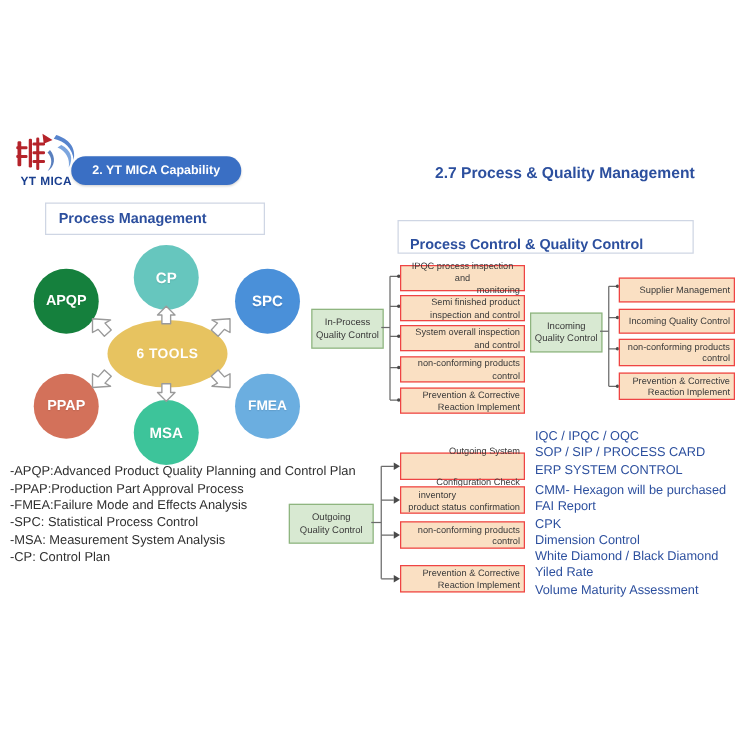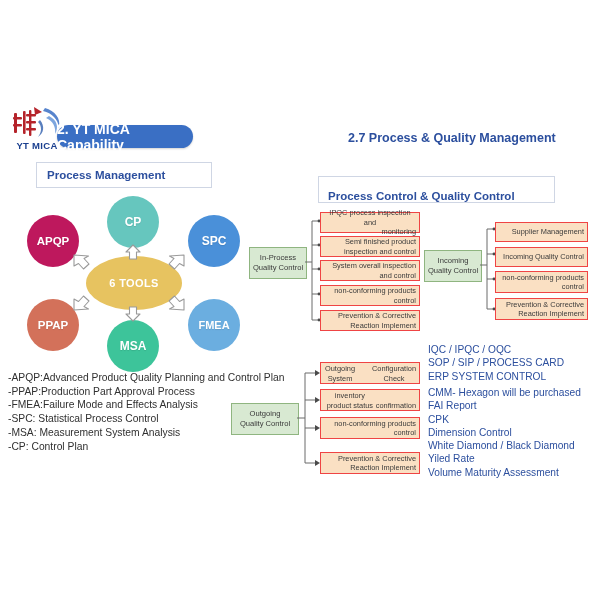--- a/index.html
+++ b/index.html
@@ -21,21 +21,21 @@
     text-align:center;font-size:9.5px;font-weight:bold;
     color:#1a3f8f;letter-spacing:.3px;
   }
 
   
   .pill{
     position:absolute;left:57px;top:125px;
     width:136px;height:23px;border-radius:12px;
     background:#3a6fc4;
     display:flex;align-items:center;justify-content:center;
-    color:#ffffff;font-size:14px;font-weight:bold;
+    color:#ffffff;font-size:10px;font-weight:bold;
     box-shadow:0 1px 2px rgba(0,0,0,.18);
   }
 
   
   .hbox{
     position:absolute;background:#ffffff;border:1px solid #cfd6e4;
     display:flex;align-items:center;
     color:#2c4f9e;font-weight:bold;
   }
   #pm-box{left:36px;top:162px;width:164px;height:24px;font-size:11.5px;padding-left:10px;}
@@ -149,21 +149,21 @@
     </div>
 
     <div class="circ" style="left:89px;top:124px;width:52px;height:52px;background:#3dc49a;font-size:12px;">
       <span>MSA</span>
     </div>
 
     <div class="circ" style="left:9px;top:103px;width:52px;height:52px;background:#d3715a;font-size:11.5px;">
       <span>PPAP</span>
     </div>
 
-    <div class="circ" style="left:9px;top:19px;width:52px;height:52px;background:#be185d;font-size:11.5px;">
+    <div class="circ" style="left:9px;top:19px;width:52px;height:52px;background:#15803d;font-size:11.5px;">
       <span>APQP</span>
     </div>
 
     <div class="arw" style="left:106px;top:48px;">
       <svg width="18" height="16" viewBox="0 0 18 16">
         <path d="M9 1 L16 8 L12.5 8 L12.5 15 L5.5 15 L5.5 8 L2 8 Z" fill="#ffffff" stroke="#9a9a9a" stroke-width="1.1" stroke-linejoin="round"></path>
       </svg>
     </div>
     <div class="arw" style="left:148px;top:57px;">
       <svg width="20" height="18" viewBox="0 0 20 18">
@@ -282,21 +282,21 @@
       <path d="M0 56 L8 56" stroke="#6b6b6b" stroke-width="1" fill="none"></path>
       <path d="M8 11 L8 101" stroke="#6b6b6b" stroke-width="1" fill="none"></path>
       <path d="M8 11 L18 11 M8 38 L18 38 M8 66 L18 66 M8 101 L18 101" stroke="#6b6b6b" stroke-width="1" fill="none"></path>
       <path d="M18 8 L23 11 L18 14 Z" fill="#4a4a4a"></path>
       <path d="M18 35 L23 38 L18 41 Z" fill="#4a4a4a"></path>
       <path d="M18 63 L23 66 L18 69 Z" fill="#4a4a4a"></path>
       <path d="M18 98 L23 101 L18 104 Z" fill="#4a4a4a"></path>
     </svg>
   </div>
 
-  <div class="obox" style="left:320px;top:362px;width:100px;height:22px;flex-direction:row;gap:16px;">
+  <div class="obox" style="left:320px;top:362px;width:100px;height:22px;flex-direction:column;gap:16px;">
     <span>Outgoing System</span>
     <span>Configuration Check</span>
   </div>
   <div class="obox" style="left:320px;top:389px;width:100px;height:22px;flex-direction:row;">
     <span>inventory product status</span>
     <span>confirmation</span>
   </div>
   <div class="obox" style="left:320px;top:417px;width:100px;height:22px;flex-direction:column;">
     <span>non-conforming products</span>
     <span>control</span>

